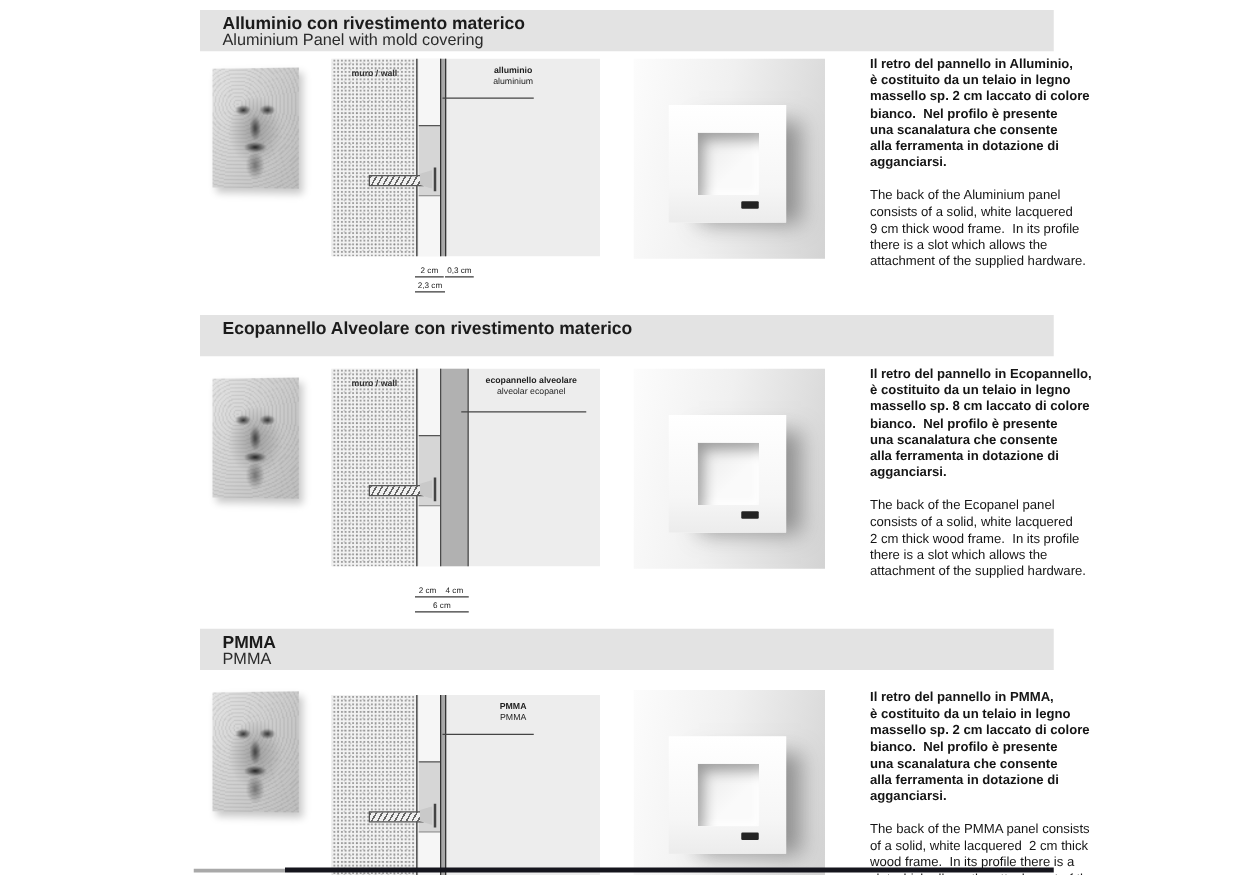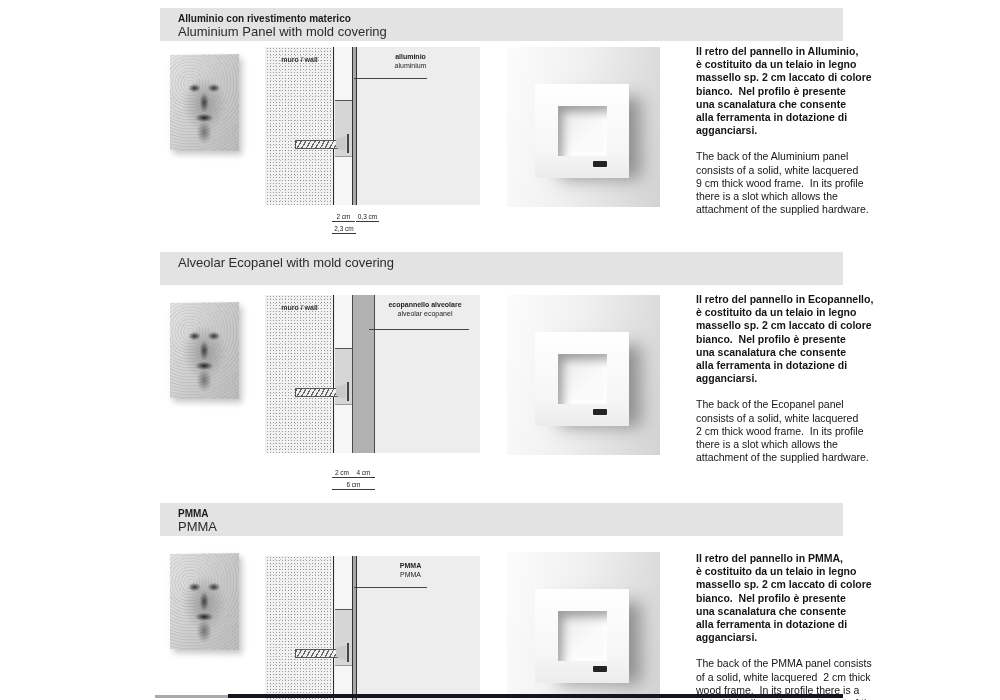--- a/index.html
+++ b/index.html
@@ -3,21 +3,21 @@
 <meta charset="utf-8">
 <style>
   html,body{margin:0;padding:0;background:#fff;}
   .page{position:relative;width:1000px;height:700px;background:#ffffff;overflow:hidden;
         font-family:"Liberation Sans",sans-serif;color:#1a1a1a;}
 
   .sec{position:absolute;left:160px;width:683px;}
   #sec1{top:8px;} #sec2{top:252px;} #sec3{top:503px;}
 
   .band{height:33px;background:#e3e3e3;padding:4px 0 0 18px;box-sizing:border-box;}
-  .t-it{font-weight:bold;font-size:10px;line-height:13px;color:#1b1b1b;}
+  .t-it{font-weight:bold;font-size:14px;line-height:13px;color:#1b1b1b;}
   .t-en{font-size:13px;line-height:13px;color:#2b2b2b;}
 
   .row{position:absolute;left:0;top:39px;width:683px;height:240px;}
   #sec2 .row{top:43px;} #sec3 .row{top:43px;}
 
   
   .artwork{position:absolute;left:10px;top:8px;width:68px;height:95px;
     transform:perspective(300px) rotateY(-5deg);transform-origin:left center;
     box-shadow:3px 4px 6px rgba(0,0,0,.22);
     background:
@@ -142,21 +142,21 @@
 consists of a solid, white lacquered
 9 cm thick wood frame.  In its profile
 there is a slot which allows the
 attachment of the supplied hardware.</p>
       </div>
     </div>
   </section>
 
   <section class="sec thick" id="sec2">
     <header class="band">
-      <div class="t-en">Alveolar Ecopanel with mold covering</div>
+      <div class="t-it">Ecopannello Alveolare con rivestimento materico</div>
     </header>
     <div class="row">
       <div class="artwork"></div>
       <div class="diagram">
         <div class="wall">
           <div class="wall-label">muro / wall</div>
         </div>
         <div class="gap"></div>
         <div class="batten"></div>
         <div class="panel"></div>
@@ -180,21 +180,21 @@
       </div>
       <div class="photo">
         <div class="frame">
           <div class="opening"></div>
           <div class="plaque"></div>
         </div>
       </div>
       <div class="desc">
         <p class="it">Il retro del pannello in Ecopannello,
 è costituito da un telaio in legno
-massello sp. 2 cm laccato di colore
+massello sp. 8 cm laccato di colore
 bianco.  Nel profilo è presente
 una scanalatura che consente
 alla ferramenta in dotazione di
 agganciarsi.</p>
         <p class="en">The back of the Ecopanel panel
 consists of a solid, white lacquered
 2 cm thick wood frame.  In its profile
 there is a slot which allows the
 attachment of the supplied hardware.</p>
       </div>

